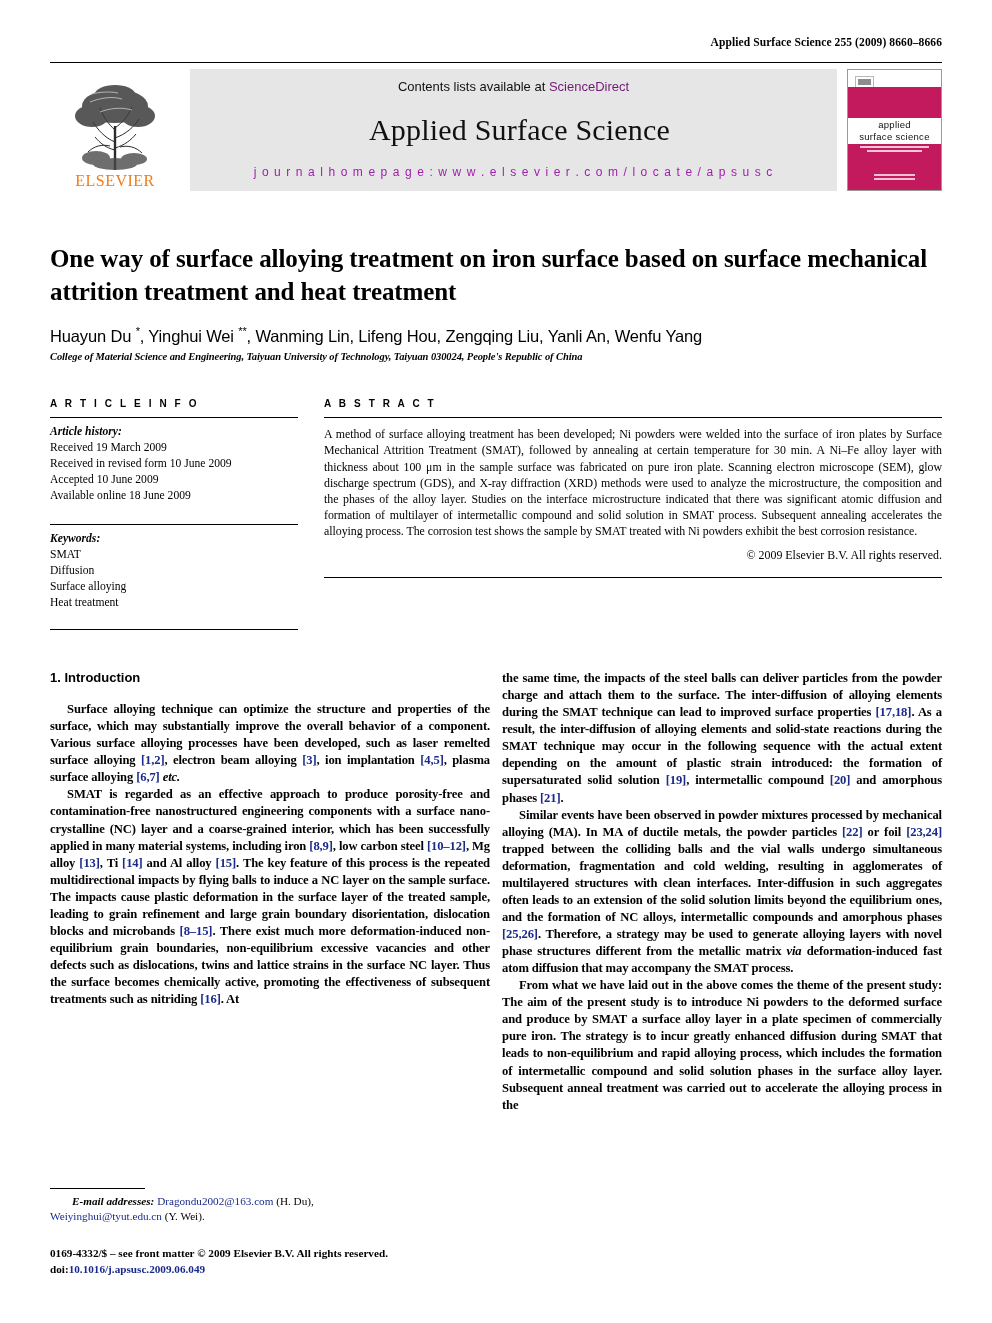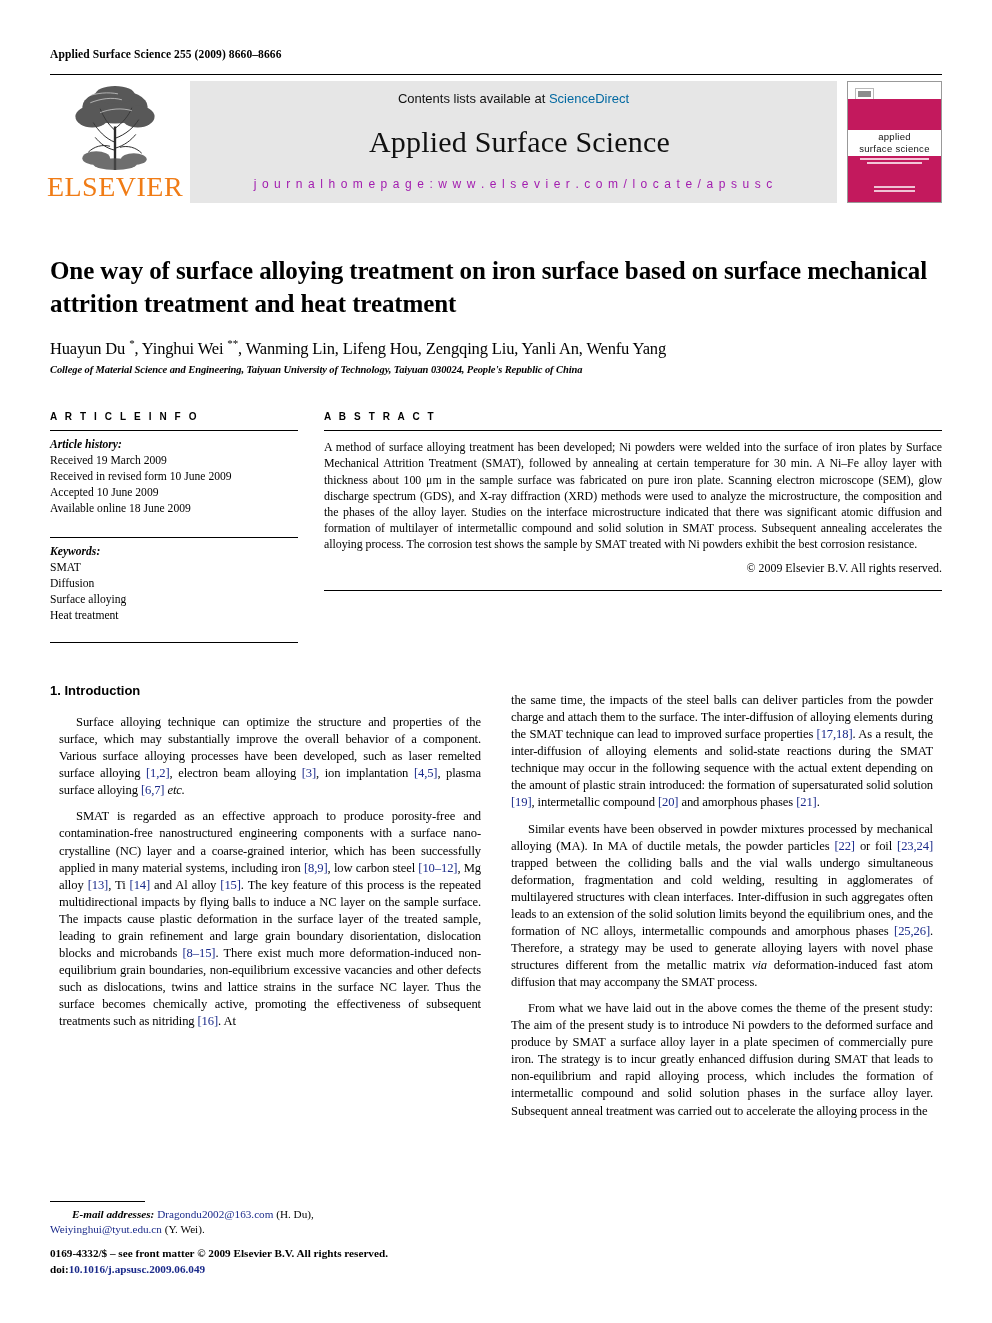--- a/index.html
+++ b/index.html
@@ -18,25 +18,25 @@
   .page {
     position: relative;
     width: 992px;
     height: 1323px;
     box-sizing: border-box;
     padding: 0 50px;
   }
 
   
   .running-head {
-    text-align: left;
+    text-align: right;
     font-size: 11.5px;
     font-weight: bold;
     letter-spacing: .1px;
-    padding-top: 48px;
+    padding-top: 36px;
   }
 
   
   .banner-rule {
     border-top: 1.4px solid #000;
     margin-top: 14px;
   }
   .banner {
     display: flex;
     align-items: stretch;
@@ -48,42 +48,42 @@
     flex: 0 0 130px;
     display: flex;
     flex-direction: column;
     align-items: center;
     justify-content: flex-end;
     padding-bottom: 2px;
   }
   .tree-svg { display:block; }
   .elsevier-word {
     font-family: "Liberation Serif", serif;
-    font-size: 28px;
+    font-size: 16px;
     letter-spacing: .5px;
     color: #F07C16;
     line-height: 1;
     margin-top: 1px;
   }
   .banner-center {
     flex: 1 1 auto;
     background: #e6e6e6;
     display: flex;
     flex-direction: column;
     align-items: center;
     justify-content: space-between;
     padding: 10px 0 12px 0;
     margin: 0 10px;
   }
   .contents-line {
     font-family: "Liberation Sans", sans-serif;
     font-size: 13px;
     color: #111;
   }
-  .contents-line .sd { color: #0369a1; }
+  .contents-line .sd { color: #701a75; }
   .journal-title {
     font-family: "Liberation Serif", serif;
     font-size: 30px;
     letter-spacing: .2px;
     color: #111;
     margin-left: 12px;
   }
   .homepage-line {
     font-family: "Liberation Sans", sans-serif;
     font-size: 12px;
@@ -152,21 +152,21 @@
 
   
   .article-title {
     font-family: "Liberation Serif", serif;
     font-size: 25px;
     line-height: 1.3;
     margin-top: 52px;
     letter-spacing: -.1px;
   }
   .authors {
-    font-family: Liberation Serif, serif;
+    font-family: Liberation Sans, sans-serif;
     font-size: 16.5px;
     letter-spacing: -.15px;
   }
   .authors sup { font-size: 11px; }
   .affiliation {
     font-family: "Liberation Serif", serif;
     font-style: italic;
     font-weight: bold;
     font-size: 10.5px;
     margin-top: 6px;
@@ -228,23 +228,24 @@
   .h1 {
     font-family: "Liberation Sans", sans-serif;
     font-size: 13px;
     font-weight: bold;
     margin-bottom: 16px;
   }
   p.body-p {
     font-size: 12.6px;
     line-height: 1.355;
     text-align: justify;
-    margin: 9px;
+    margin: 0;
     text-indent: 17px;
     letter-spacing: -.12px;
+    font-weight: bold;
   }
   p.body-p.noind { text-indent: 0; }
   .ref { color: #1a2a8a; }
   .it { font-style: italic; }
 
   
   .footnotes {
     position: absolute;
     left: 0;
     bottom: 0;

